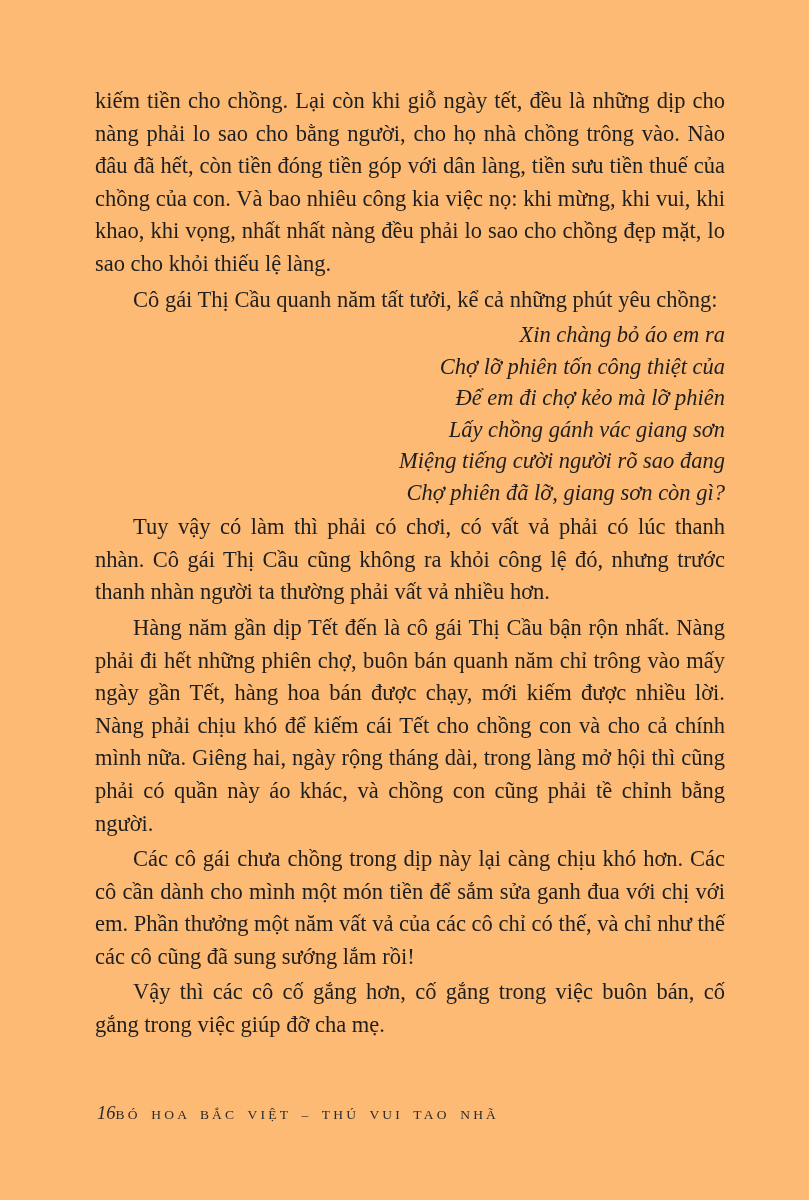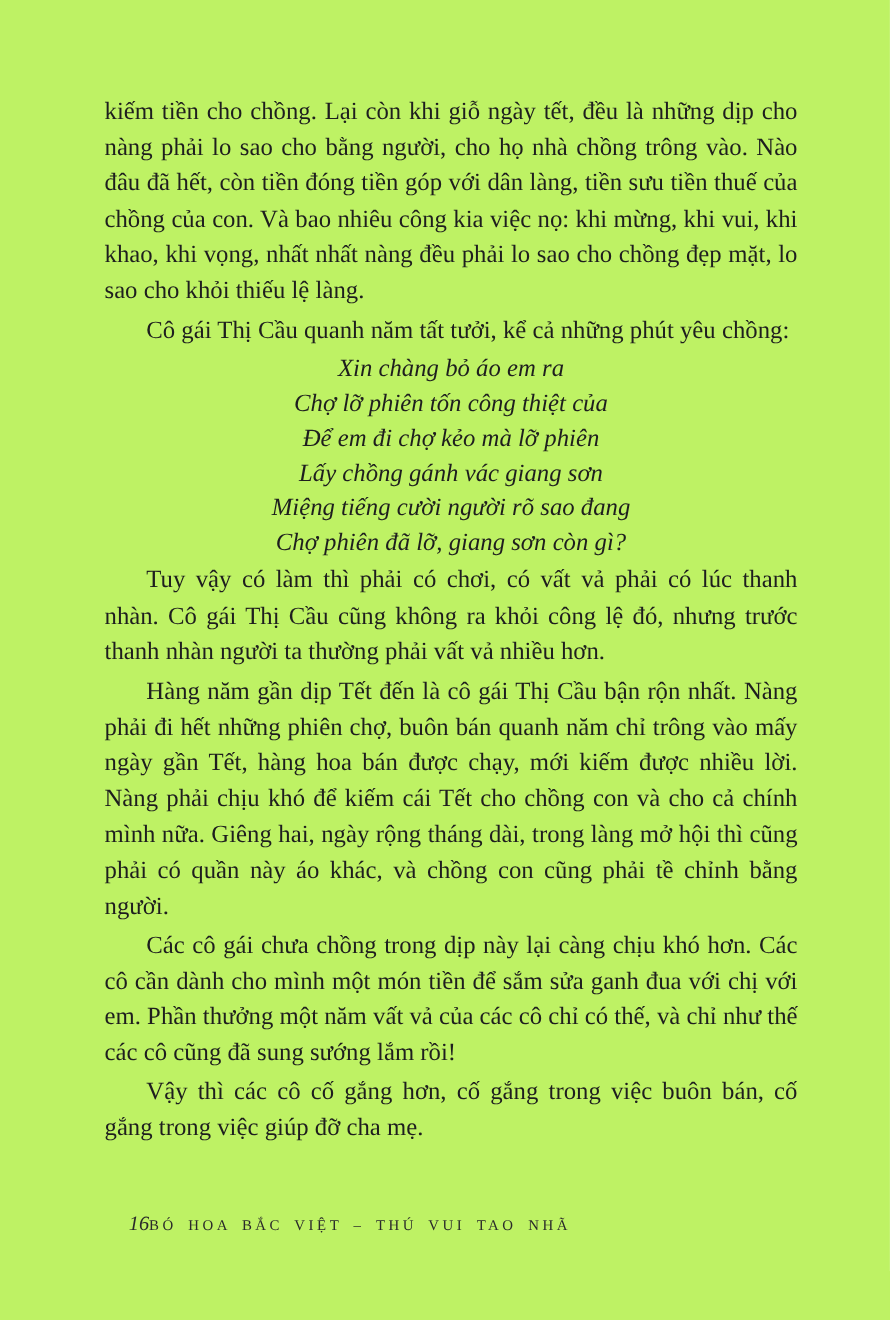--- a/index.html
+++ b/index.html
@@ -4,21 +4,21 @@
 <style>
   html, body {
     margin: 0;
     padding: 0;
     background: #ffffff;
   }
   .page {
     position: relative;
     width: 809px;
     height: 1200px;
-    background: #bef264;
+    background: #fdba74;
     font-family: "Liberation Serif", "DejaVu Serif", serif;
     color: #1e1e1e;
     overflow: hidden;
   }
   .text-block {
     position: absolute;
     left: 95px;
     top: 82px;
     width: 630px;
     font-size: 22.5px;
@@ -27,39 +27,38 @@
   }
   .para {
     margin: 3px 0;
     text-indent: 38px;
   }
   .para.continuation {
     text-indent: 0;
   }
   .poem {
     margin: 0 0;
-    text-align: center;
+    text-align: right;
     font-style: italic;
   }
   .poem-line {
     line-height: 31.5px;
   }
   .footer {
     position: absolute;
     left: 97px;
     top: 1103px;
     width: 630px;
     display: flex;
     align-items: baseline;
   }
   .page-number {
     font-style: italic;
     font-size: 18.5px;
     color: #2a2a2a;
-    margin-left: 20px;
   }
   .running-title {
     font-size: 13.5px;
     letter-spacing: 3.2px;
     word-spacing: 4px;
     color: #2a2a2a;
     white-space: nowrap;
   }
 </style>
 </head>

